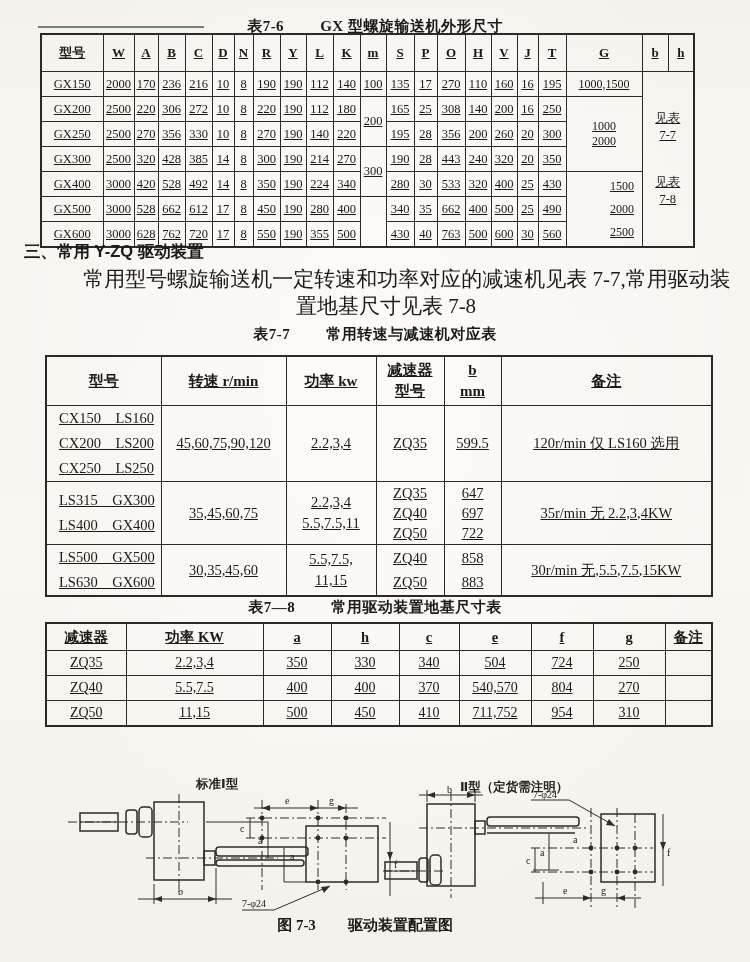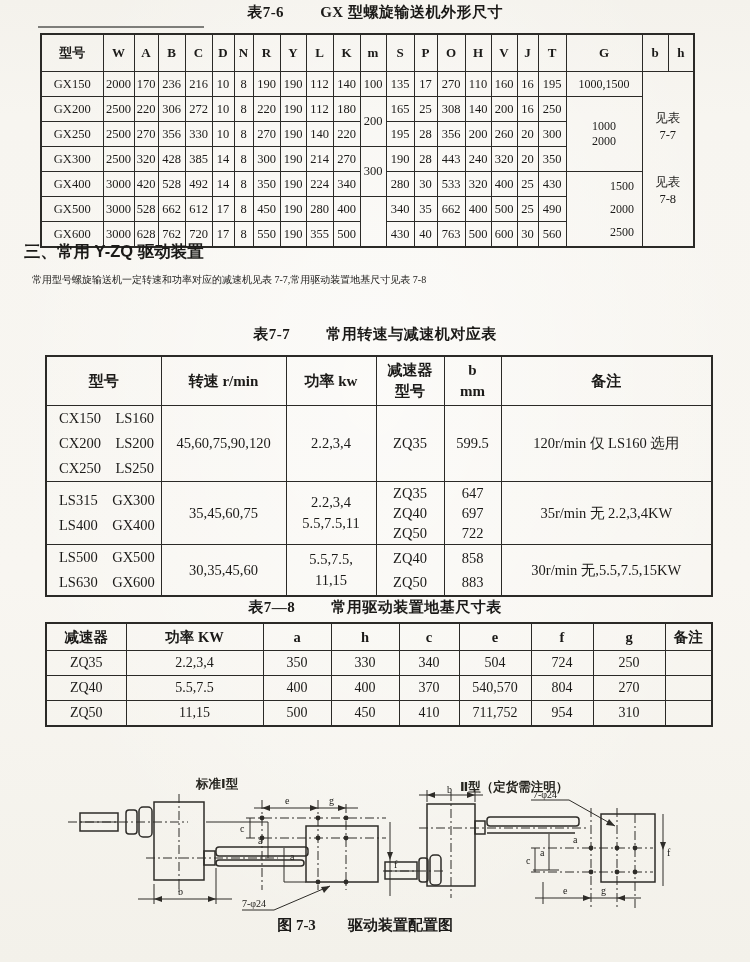--- a/index.html
+++ b/index.html
@@ -13,36 +13,36 @@
     position:relative;width:750px;height:962px;overflow:hidden;
     background:
       radial-gradient(ellipse at 50% 40%, rgba(255,255,255,.55), rgba(0,0,0,0) 70%),
       linear-gradient(180deg,#f4f2ec 0%,#f7f5f0 12%,#f8f6f1 60%,#f3f1ea 100%);
   }
   .artifact-line{position:absolute;left:38px;top:26px;width:166px;height:2px;background:#4b4b48;opacity:.7;}
 
   .t-title{position:absolute;left:0;width:750px;text-align:center;font-weight:bold;font-size:15px;letter-spacing:.5px;}
   .t-title .lbl{margin-right:36px;}
 
-  table{position:absolute;border-collapse:collapse;table-layout:fixed;}
+  table{position:absolute;border-collapse:collapse;table-layout:fixed;text-decoration:underline;}
   td,th{border:1.5px solid #2b2a27;text-align:center;vertical-align:middle;padding:0;overflow:hidden;font-weight:normal;}
   table{border:2px solid #2b2a27;}
   .pre{white-space:pre-line;}
 
   
   .t76{left:40px;top:33px;width:653px;font-size:12.5px;}
   .t76 th{height:36px;font-size:13px;font-weight:bold;}
   .t76 td{height:24px;}
   .t76 .gcell{font-size:12px;}
   .t76 .gtail{line-height:23px;padding-left:36px;}
   .bh-wrap{display:flex;flex-direction:column;justify-content:center;gap:30px;line-height:17px;font-size:12.5px;}
 
   
   .heading{position:absolute;left:24px;top:241px;font-family:"Liberation Sans","DejaVu Sans",sans-serif;font-weight:bold;font-size:16.5px;}
-  .para{position:absolute;left:12px;top:266px;width:708px;font-size:10px;line-height:27px;}
+  .para{position:absolute;left:32px;top:266px;width:708px;font-size:21px;line-height:27px;text-align:center;}
   .para .l1{text-indent:2em;}
 
   
   .t77{left:45px;top:355px;width:666px;font-size:14.5px;}
   .t77 th{height:48px;font-size:15px;font-weight:bold;line-height:21px;}
   .t77 td{line-height:21px;}
   .t77 .models{text-align:left;padding-left:12px;line-height:25px;}
   .t77 tr.r1 td{height:72px;}
   .t77 tr.r2 td{height:62px;}
   .t77 tr.r2 .sub{line-height:20px;}
@@ -70,21 +70,21 @@
   svg .dot{fill:#2e2c28;stroke:none;}
   svg text{font-family:"Liberation Serif","DejaVu Serif",serif;font-size:10px;fill:#22211e;}
 </style>
 </head>
 <body>
 
 <div class="page">
 
   <div class="artifact-line"></div>
 
-  <div class="t-title" style="top:3px;text-align:center;">
+  <div class="t-title" style="top:17px;text-align:center;">
     <span class="lbl">表7-6</span><span>GX 型螺旋输送机外形尺寸</span>
   </div>
 
   <table class="t76">
     <colgroup>
       <col style="width:62px">
         <col style="width:31px">
         <col style="width:24px">
         <col style="width:27px">
         <col style="width:27px">

